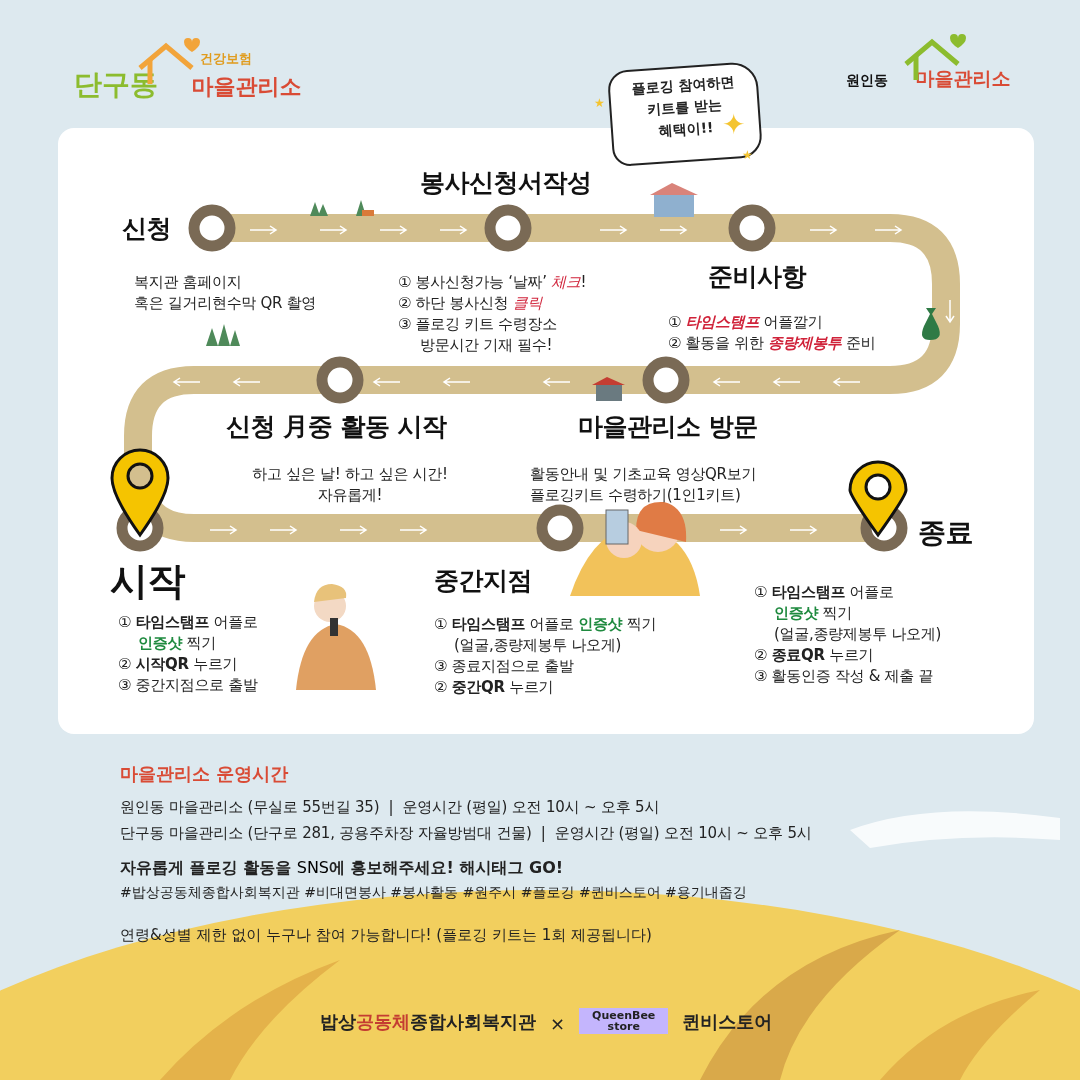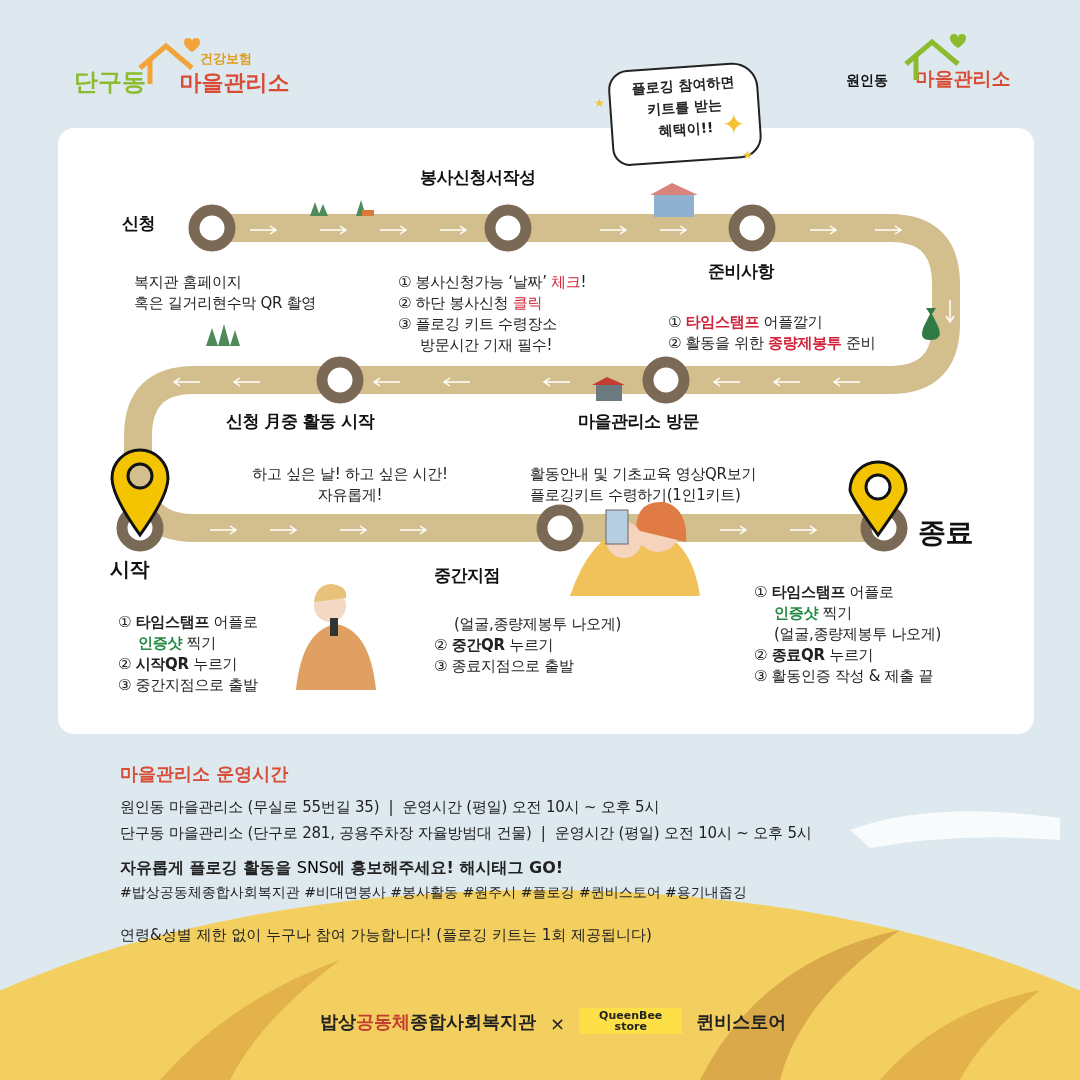--- a/index.html
+++ b/index.html
@@ -1,37 +1,37 @@
 <!DOCTYPE html>
 <html><head>
 <meta charset="utf-8">
 <style>
   html, body { margin:0; padding:0; }
   body { width:1080px; height:1080px; position:relative; overflow:hidden; background:#dde9ef; font-family:"DejaVu Sans","Liberation Sans",sans-serif; color:#222; }
   .abs { position:absolute; }
   .card { position:absolute; left:58px; top:128px; width:976px; height:606px; background:#ffffff; border-radius:16px; }
   .logo { position:absolute; font-weight:bold; }
-  .logo .dong { font-size:24px; }
+  .logo .dong { font-size:28px; }
   .logo .name { font-size:22px; color:#d94b35; }
   .logo .small { font-size:13px; color:#e09c1f; }
-  .title-step { position:absolute; font-weight:900; font-size:17px; color:#111; letter-spacing:-0.5px; }
+  .title-step { position:absolute; font-weight:900; font-size:25px; color:#111; letter-spacing:-0.5px; }
   .desc { position:absolute; font-size:15px; line-height:21px; color:#222; letter-spacing:-0.3px;margin-top:12px; }
   .desc .b { font-weight:bold; }
-  .red { color:#d0233a; font-weight:bold; }
+  .red { color:#d0233a; font-weight:bold;font-style:italic; }
   .green { color:#1f8a3f; font-weight:bold; }
   .bubble { position:absolute; left:610px; top:66px; width:150px; height:96px; background:#fff; border:2px solid #222; border-radius:20px 26px 22px 18px; transform:rotate(-4deg); text-align:center; font-weight:bold; font-size:14px; line-height:22px; padding-top:6px; box-sizing:border-box; }
   .bottom-info { position:absolute; left:120px; }
   .hours-title { top:762px; color:#d94b35; font-weight:bold; font-size:18px; }
   .hours-line { font-size:15px; color:#222; letter-spacing:-0.2px; }
   .sns-title { top:858px; font-weight:bold; font-size:16px; }
   .sns-title .sns { color:#000000; font-weight:normal; }
   .hashtags { top:884px; font-size:14px; }
   .notice { top:926px; font-size:15px; }
   .footer { position:absolute; top:1008px; left:320px; display:flex; align-items:flex-end; gap:14px; font-weight:bold; font-size:18px; }
-  .qb { background:#fde047; padding:2px 20px; font-size:11px; line-height:11px; text-align:center; font-weight:900; color:#222; }
+  .qb { background:#c4b5fd; padding:2px 13px; font-size:11px; line-height:11px; text-align:center; font-weight:900; color:#222; }
 </style>
 </head>
 <body>
 
 <svg class="abs" style="left:0;top:0" width="1080" height="1080">
   <ellipse cx="540" cy="1230" rx="760" ry="340" fill="#f2cf5e"></ellipse>
   <path d="M160 1080 Q230 1000 340 960 Q260 1020 230 1080Z" fill="#e4b24a"></path>
   <path d="M700 1080 Q760 960 900 930 Q800 1000 780 1080Z" fill="#d9a94a"></path>
   <path d="M880 1080 Q940 1010 1040 990 Q980 1040 960 1080Z" fill="#e4b24a"></path>
   <path d="M850 830 Q930 800 1060 818 L1060 840 Q960 832 870 848Z" fill="#ffffff" opacity="0.8"></path>
@@ -181,33 +181,34 @@
   <div>하고 싶은 날! 하고 싶은 시간!</div>
   <div>자유롭게!</div>
 </div>
 
 <div class="title-step" style="left:578px;top:410px;">마을관리소 방문</div>
 <div class="desc" style="left:530px;top:452px;width:290px;text-align:left;">
   <div>활동안내 및 기초교육 영상QR보기</div>
   <div>플로깅키트 수령하기(1인1키트)</div>
 </div>
 
-<div class="title-step" style="left:110px;top:556px;font-size:20px;">시작</div>
+<div class="title-step" style="left:110px;top:556px;font-size:38px;">시작</div>
 <div class="desc" style="left:118px;top:600px;">
   <div><span>① </span><span class="b">타임스탬프</span><span> 어플로</span></div>
   <div style="padding-left:20px;"><span class="green">인증샷</span><span> 찍기</span></div>
   <div><span>② </span><span class="b">시작QR</span><span> 누르기</span></div>
   <div>③ 중간지점으로 출발</div>
 </div>
 
 <div class="title-step" style="left:434px;top:564px;">중간지점</div>
 <div class="desc" style="left:434px;top:602px;">
+  <div><span>① </span><span class="b">타임스탬프</span><span> 어플로 </span><span class="green">인증샷</span><span> 찍기</span></div>
   <div style="padding-left:20px;">(얼굴,종량제봉투 나오게)</div>
+  <div>③ 종료지점으로 출발</div>
   <div><span>② </span><span class="b">중간QR</span><span> 누르기</span></div>
-  <div>③ 종료지점으로 출발</div>
 </div>
 
 <div class="title-step" style="left:918px;top:514px;font-size:28px;text-align:center;">종료</div>
 <div class="desc" style="left:754px;top:570px;">
   <div><span>① </span><span class="b">타임스탬프</span><span> 어플로</span></div>
   <div style="padding-left:20px;"><span class="green">인증샷</span><span> 찍기</span></div>
   <div style="padding-left:20px;">(얼굴,종량제봉투 나오게)</div>
   <div><span>② </span><span class="b">종료QR</span><span> 누르기</span></div>
   <div>③ 활동인증 작성 &amp; 제출 끝</div>
 </div>

